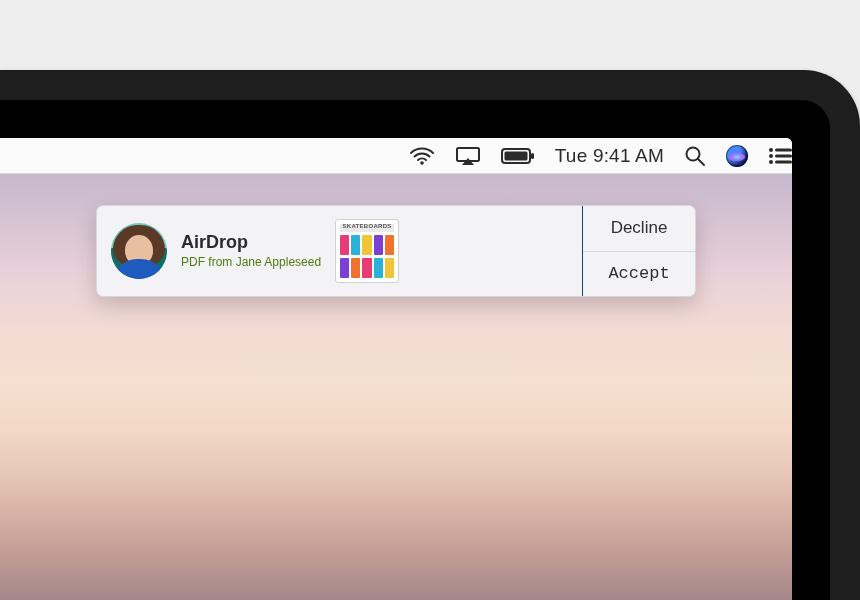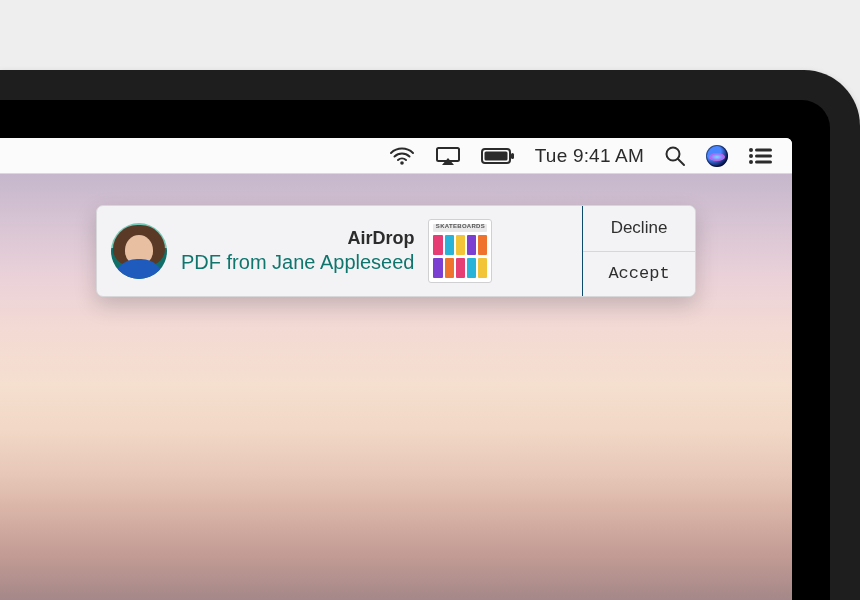--- a/index.html
+++ b/index.html
@@ -25,21 +25,21 @@
       linear-gradient(180deg,
         #c6b7cc 0%, #d6c3d3 10%, #ead1d9 22%, #f3dad4 34%,
         #f5dfcf 46%, #f2d8c6 56%, #e7c7b8 66%, #d4aea2 76%,
         #c19b94 84%, #a98a8a 92%, #8f7e85 100%);
   }
   
   .menubar{
     position:absolute;left:0;top:0;right:0;height:36px;
     background:#fbfbfb;border-bottom:1px solid #d9d9d9;
     display:flex;align-items:center;justify-content:flex-end;
-    gap:20px;padding-right:20px;box-sizing:border-box;
+    gap:20px;box-sizing:border-box;
     color:#2b2b2b;
   }
   .mb-item{display:flex;align-items:center;justify-content:center;height:36px;}
   .mb-clock{font-size:19px;letter-spacing:.2px;font-weight:400;}
   .mb-item svg{display:block;}
   .siri{
     width:22px;height:22px;border-radius:50%;
     background:radial-gradient(circle at 32% 30%, #4a86ff 0 36%, #0b1a5e 70%);
     position:relative;overflow:hidden;
     box-shadow:0 0 0 1px rgba(0,0,0,.45) inset;
@@ -58,22 +58,22 @@
   .avatar{
     width:56px;height:56px;border-radius:50%;overflow:hidden;flex:0 0 56px;
     background:linear-gradient(180deg,#75c9b7 0 45%,#0f6f68 45% 100%);
     display:flex;align-items:flex-end;justify-content:center;position:relative;
   }
   .avatar .face{width:28px;height:30px;border-radius:50% 50% 46% 46%;background:#e8bfa0;margin-bottom:14px;position:relative;}
   .avatar .hair{position:absolute;left:2px;right:2px;top:2px;height:40px;border-radius:28px 28px 18px 18px;background:#5a3a26;z-index:0;}
   .avatar .face{z-index:1;}
   .avatar .shirt{position:absolute;bottom:-6px;width:52px;height:26px;border-radius:24px 24px 0 0;background:#1f5bbd;z-index:1;}
   .notif-text{display:flex;flex-direction:column;gap:2px;min-width:0;}
-  .notif-title{font-size:18px;font-weight:600;color:#2c2c2c;line-height:1.15;text-align:right;}
-  .notif-sub{font-size:20px;color:#0f766e;line-height:1.2;}
+  .notif-title{font-size:18px;font-weight:600;color:#2c2c2c;line-height:1.15;}
+  .notif-sub{font-size:12px;color:#4d7c0f;line-height:1.2;}
   .thumb{
     flex:0 0 64px;align-self:center;width:64px;height:64px;margin-right:6px;
     background:#fff;border:1px solid #d0d0d3;border-radius:3px;
     display:flex;flex-direction:column;padding:4px;box-sizing:border-box;gap:3px;
     position:relative;
   }
   .thumb .thdr{height:8px;border-radius:1px;background:#e9e9e9;position:relative;}
   .thumb .thdr::after{content:"SKATEBOARDS";position:absolute;left:0;right:0;top:-1px;font-size:6px;letter-spacing:.3px;color:#555;text-align:center;font-weight:700;}
   .thumb .row{flex:1;display:flex;gap:2px;}
   .thumb .row span{flex:1;border-radius:1px;}

